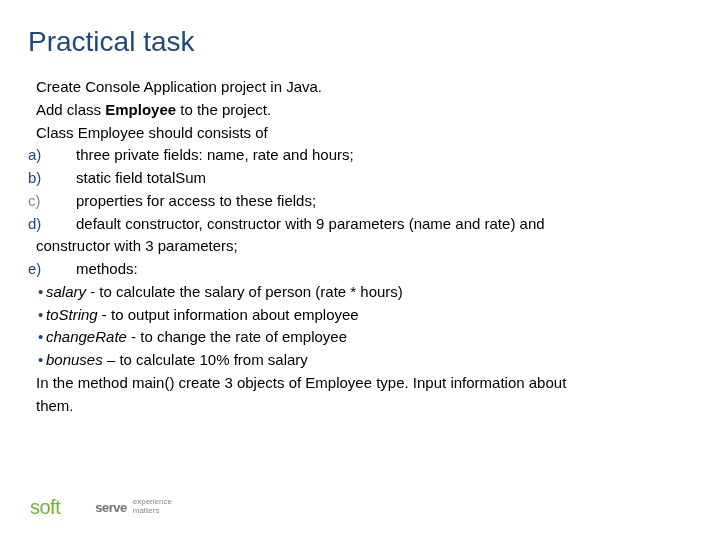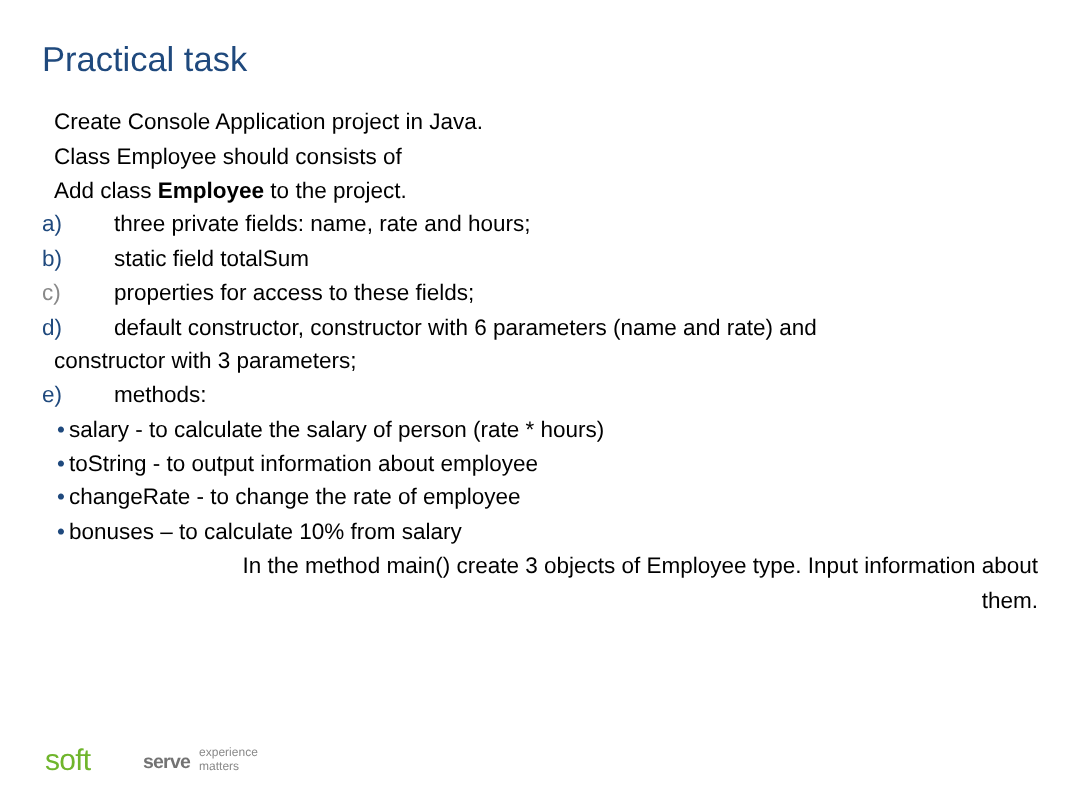--- a/index.html
+++ b/index.html
@@ -9,21 +9,21 @@
     background: #ffffff;
     font-family: Arial, Helvetica, sans-serif;
     position: relative;
     overflow: hidden;
   }
   .slide {
     padding: 26px 28px 0 28px;
   }
   .title {
     color: #1f497d;
-    font-size: 23px;
+    font-size: 28px;
     font-weight: 400;
     margin-bottom: 18px;
   }
   .body {
     color: #000;
     font-size: 15px;
     line-height: 1.45;
   }
   .intro-line {
     padding-left: 8px;
@@ -60,23 +60,22 @@
     position: absolute;
     left: 10px;
     top: 0;
     color: #1f497d;
     font-size: 15px;
   }
   .concl {
     padding-left: 8px;
     margin-top: 1px;
     margin-bottom: 1px;
-    text-align: right;
   }
-  .em { }
+  .em { font-style: italic; }
   .b { font-weight: 700; }
   .logo {
     position: absolute;
     left: 30px;
     bottom: 20px;
     height: 26px;
     display: flex;
     align-items: center;
   }
   .logo .soft {
@@ -103,41 +102,41 @@
 </style>
 </head>
 <body>
 
 <div class="slide">
   <h1 class="title">Practical task</h1>
 
   <div class="body">
 
     <div class="intro-line">Create Console Application project in Java.</div>
-    <div class="intro-line">Class Employee should consists of</div>
     <div class="intro-line">
       <span>Add class </span><span class="b">Employee</span><span> to the project.</span>
     </div>
+    <div class="intro-line">Class Employee should consists of</div>
 
     <ul class="ordered">
       <li>
         <span class="marker">a)</span>
         <span>three private fields: name, rate and hours;</span>
       </li>
       <li>
         <span class="marker">b)</span>
         <span>static field totalSum</span>
       </li>
       <li class="gray">
         <span class="marker">c)</span>
         <span>properties for access to these fields;</span>
       </li>
       <li style="padding-left:48px;">
         <span class="marker">d)</span>
-        <span>default constructor, constructor with 6 parameters (name and rate) and</span>
+        <span>default constructor, constructor with 9 parameters (name and rate) and</span>
       </li>
     </ul>
     <div class="intro-line" style="padding-left:8px;">constructor with 3 parameters;</div>
     <ul class="ordered">
       <li>
         <span class="marker">e)</span>
         <span>methods:</span>
       </li>
     </ul>
 

